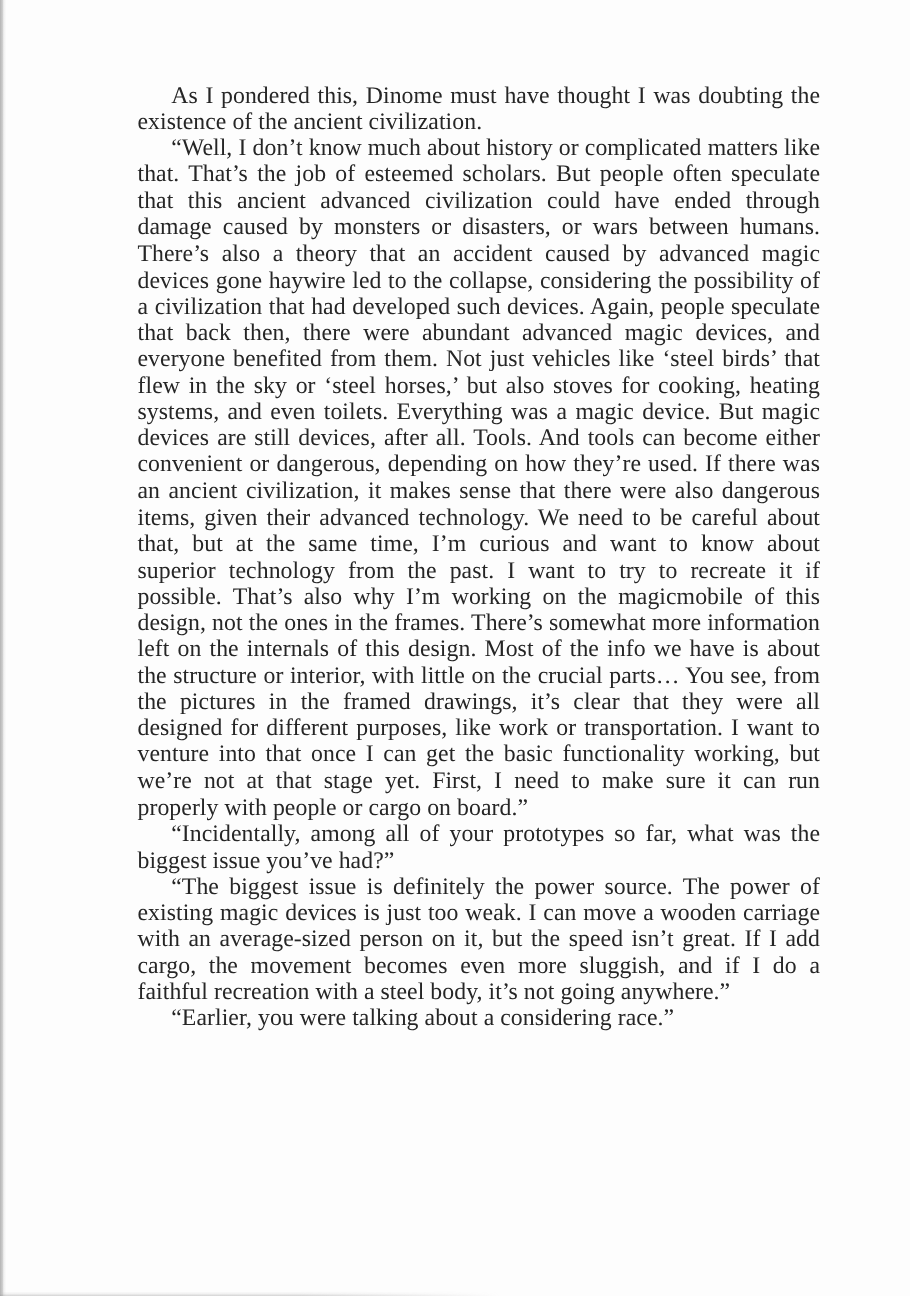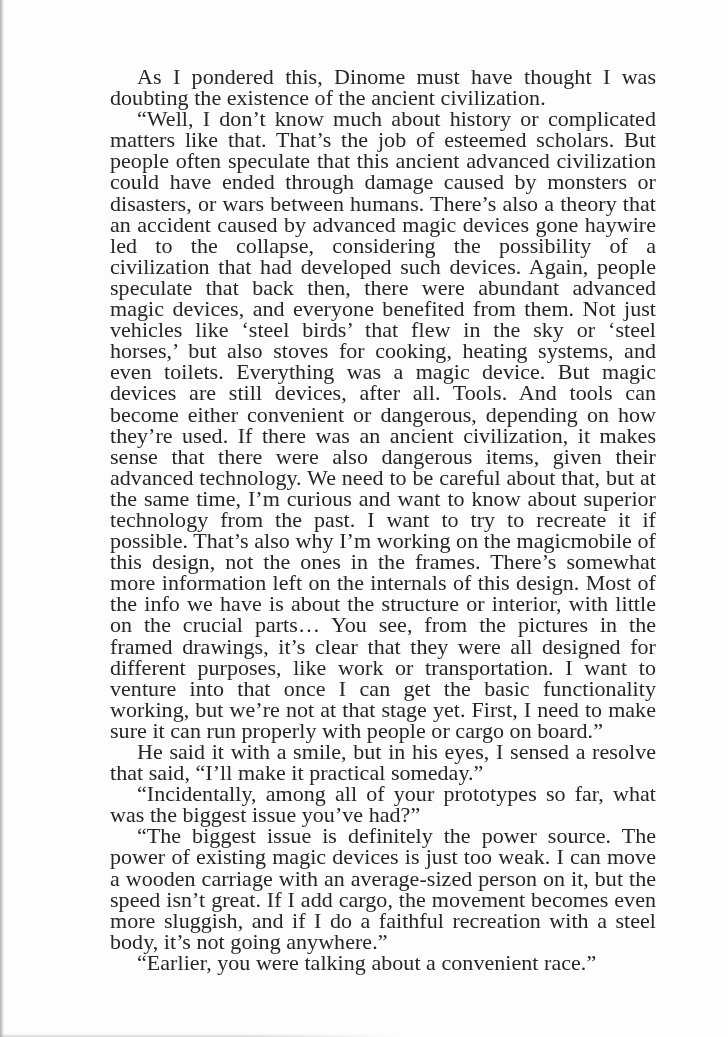--- a/index.html
+++ b/index.html
@@ -40,21 +40,21 @@
       rgba(255,255,255,0) 4px);
     -webkit-mask-image: linear-gradient(to right, #000 60%, transparent 100%);
             mask-image: linear-gradient(to right, #000 60%, transparent 100%);
   }
   .text-block {
     position: absolute;
     left: 110px;
     top: 66px;
     width: 546px;
     color: var(--text-color, #262626);
-    font-size: 22px;
+    font-size: 19px;
     line-height: 21.1px;
     text-align: justify;
     text-justify: inter-word;
     letter-spacing: 0.05px;
   }
   .text-block p {
     margin: 0;
     padding: 0;
     text-indent: 27px;
   }
@@ -62,18 +62,17 @@
 </head>
 <body>
 
 <div class="page" style="--page-bg: #fdfdfd; --text-color: #262626;">
   <div class="edge-left"></div>
   <div class="edge-bottom"></div>
 
   <div class="text-block">
     <p>As I pondered this, Dinome must have thought I was doubting the existence of the ancient civilization.</p>
     <p>“Well, I don’t know much about history or complicated matters like that. That’s the job of esteemed scholars. But people often speculate that this ancient advanced civilization could have ended through damage caused by monsters or disasters, or wars between humans. There’s also a theory that an accident caused by advanced magic devices gone haywire led to the collapse, considering the possibility of a civilization that had developed such devices. Again, people speculate that back then, there were abundant advanced magic devices, and everyone benefited from them. Not just vehicles like ‘steel birds’ that flew in the sky or ‘steel horses,’ but also stoves for cooking, heating systems, and even toilets. Everything was a magic device. But magic devices are still devices, after all. Tools. And tools can become either convenient or dangerous, depending on how they’re used. If there was an ancient civilization, it makes sense that there were also dangerous items, given their advanced technology. We need to be careful about that, but at the same time, I’m curious and want to know about superior technology from the past. I want to try to recreate it if possible. That’s also why I’m working on the magicmobile of this design, not the ones in the frames. There’s somewhat more information left on the internals of this design. Most of the info we have is about the structure or interior, with little on the crucial parts… You see, from the pictures in the framed drawings, it’s clear that they were all designed for different purposes, like work or transportation. I want to venture into that once I can get the basic functionality working, but we’re not at that stage yet. First, I need to make sure it can run properly with people or cargo on board.”</p>
-    <p>He said it with a smile, but in his eyes, I sensed a resolve that said, “I’ll make it practical someday.”</p>
     <p>“Incidentally, among all of your prototypes so far, what was the biggest issue you’ve had?”</p>
     <p>“The biggest issue is definitely the power source. The power of existing magic devices is just too weak. I can move a wooden carriage with an average-sized person on it, but the speed isn’t great. If I add cargo, the movement becomes even more sluggish, and if I do a faithful recreation with a steel body, it’s not going anywhere.”</p>
-    <p>“Earlier, you were talking about a convenient race.”</p>
+    <p>“Earlier, you were talking about a considering race.”</p>
   </div>
 </div>
 
 </body></html>

